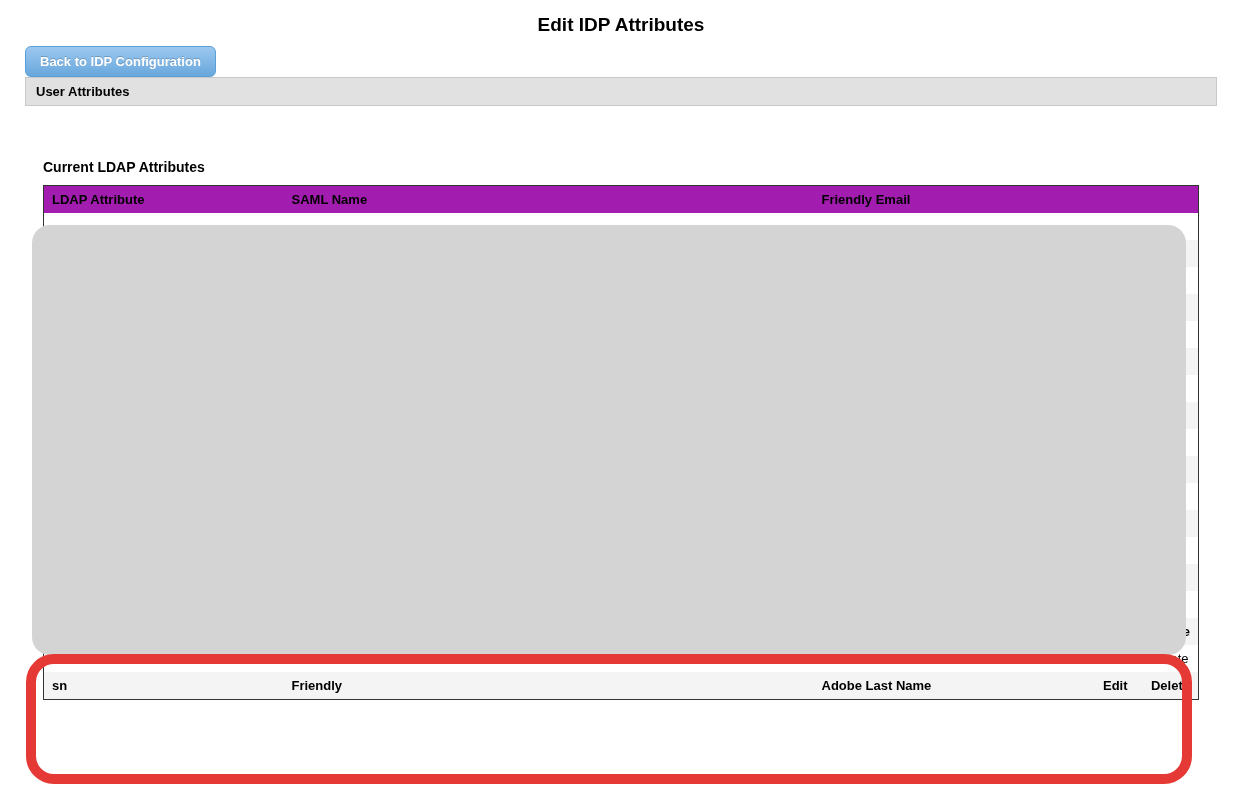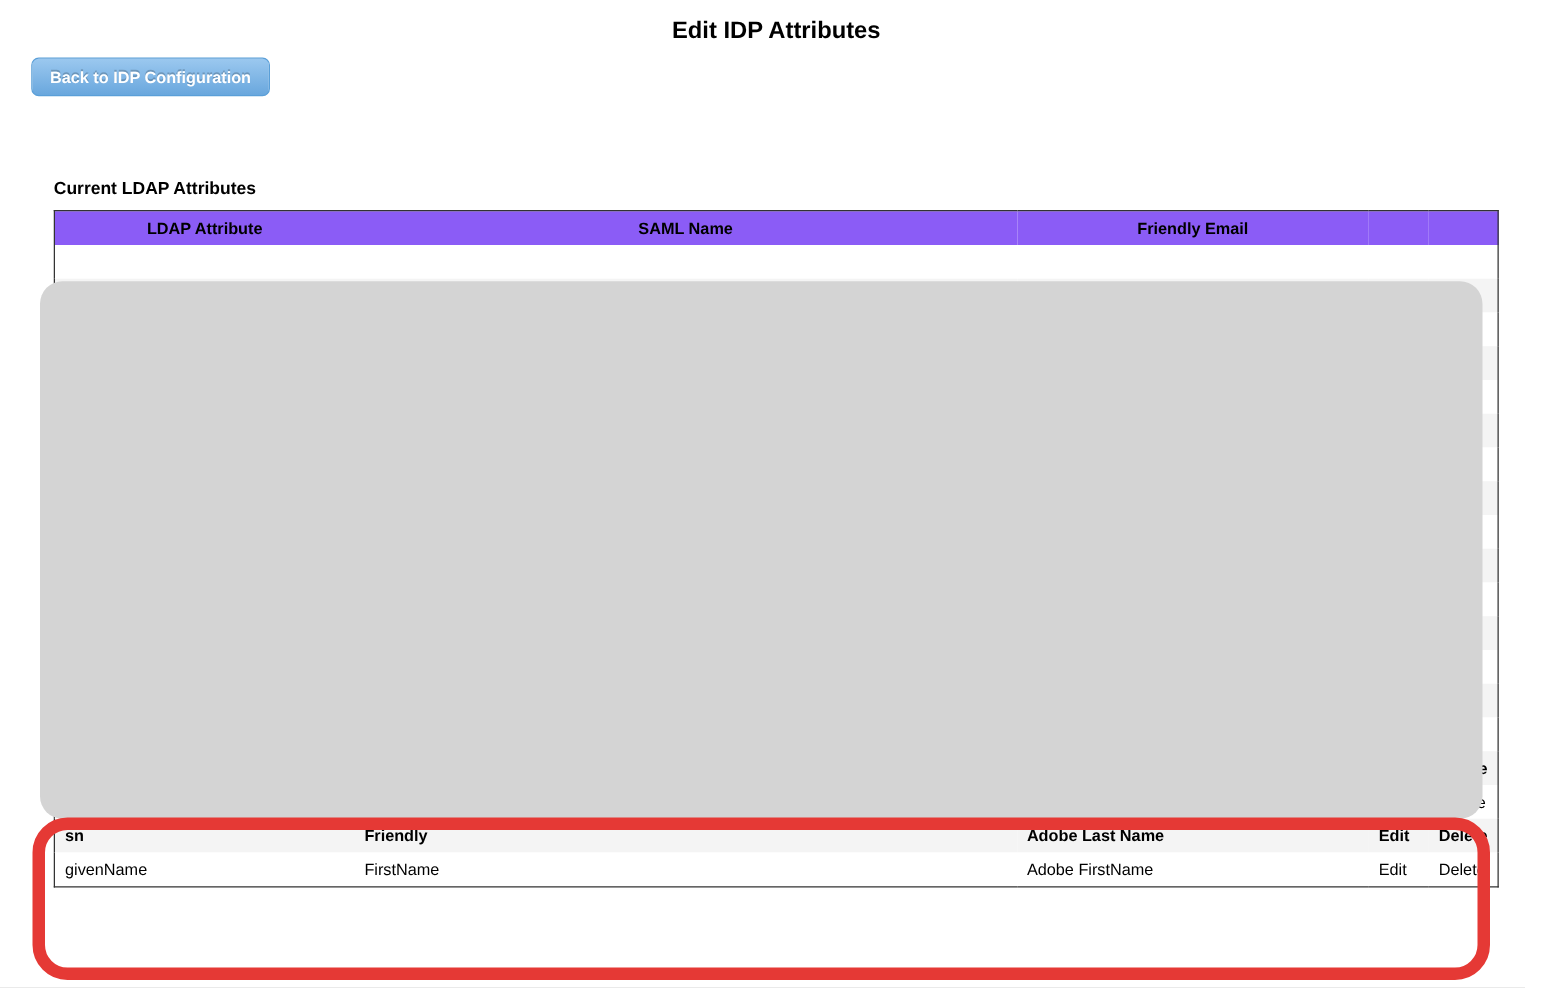--- a/index.html
+++ b/index.html
@@ -26,21 +26,20 @@
     display: inline-block;
     background: linear-gradient(#9bc8ef, #69a7dd);
     border: 1px solid #5a9fd8;
     border-radius: 6px;
     color: #fff;
     font-weight: bold;
     font-size: 13px;
     padding: 7px 14px;
     text-shadow: 0 -1px 0 rgba(0,0,0,0.2);
     cursor: pointer;
-    margin-bottom: 12px;
   }
   .section-header {
     background: #e1e1e1;
     border: 1px solid #c9c9c9;
     padding: 6px 10px;
     font-weight: bold;
     font-size: 13px;
   }
   .subsection {
     padding: 14px 18px 0 18px;
@@ -50,22 +49,22 @@
     font-size: 14px;
     margin-bottom: 10px;
     margin-top: 39px;
   }
   .attr-table {
     width: 100%;
     border-collapse: collapse;
     border: 1px solid #333;
   }
   .attr-table th {
-    text-align: center;
-    background: #8b5cf6;
+    text-align: left;
+    background: #a21caf;
     font-weight: bold;
     padding: 6px 8px;
     font-size: 13px;
   }
   .attr-table td {
     padding: 6px 8px;
     font-size: 13px;
   }
   .attr-table tr.row-even td { background: #fff; }
   .attr-table tr.row-odd  td { background: #f4f4f4; font-weight: bold; }
@@ -93,20 +92,21 @@
   }
 </style>
 </head>
 <body>
 
 <div class="page">
   <div class="page-title">Edit IDP Attributes</div>
 
   <button class="back-btn">Back to IDP Configuration</button>
 
+  <div class="section-header">User Attributes</div>
 
   <div class="subsection">
     <div class="subsection-title">Current LDAP Attributes</div>
 
     <table class="attr-table">
       <thead>
         <tr>
           <th class="col-ldap">LDAP Attribute</th>
           <th class="col-saml">SAML Name</th>
           <th class="col-friendly">Friendly Email</th>
@@ -234,27 +234,20 @@
             <td class="col-act"><span class="action-link">Edit</span></td>
             <td class="col-act"><span class="action-link">Delete</span></td>
           </tr>
           <tr class="row-odd">
             <td>sn</td>
             <td>Friendly</td>
             <td>Adobe Last Name</td>
             <td class="col-act"><span class="action-link">Edit</span></td>
             <td class="col-act"><span class="action-link">Delete</span></td>
           </tr>
-          <tr class="row-even">
-            <td>givenName</td>
-            <td>FirstName</td>
-            <td>Adobe FirstName</td>
-            <td class="col-act"><span class="action-link">Edit</span></td>
-            <td class="col-act"><span class="action-link">Delete</span></td>
-          </tr>
         </tbody>
     </table>
   </div>
 
   <div class="grey-overlay"></div>
   <div class="red-highlight"></div>
   
 </div>
 
 </body></html>

